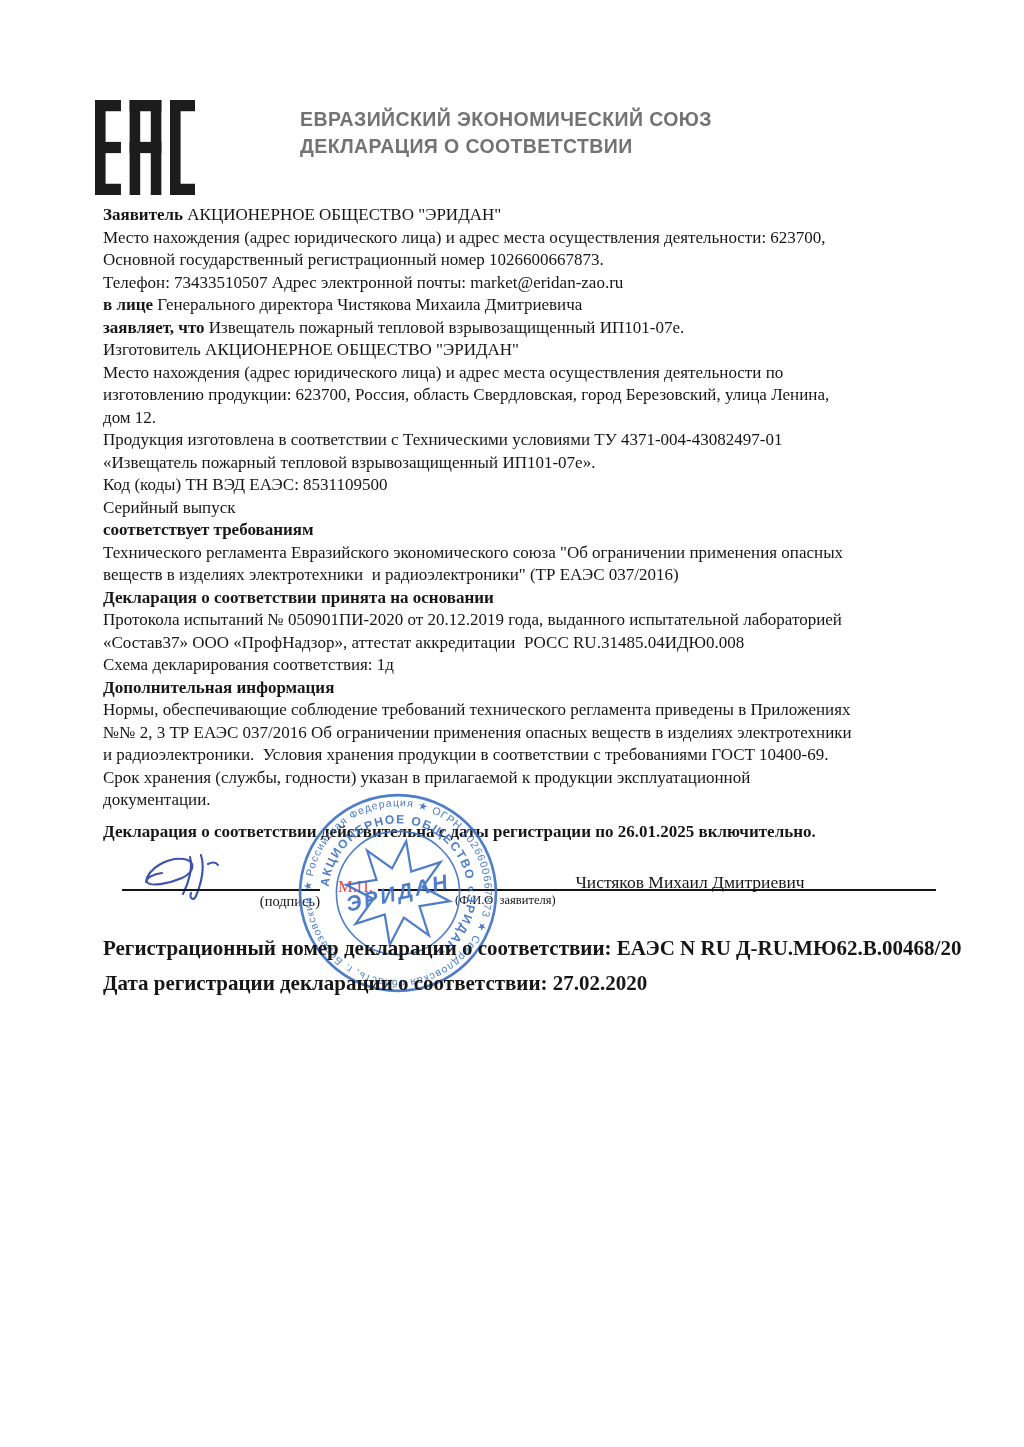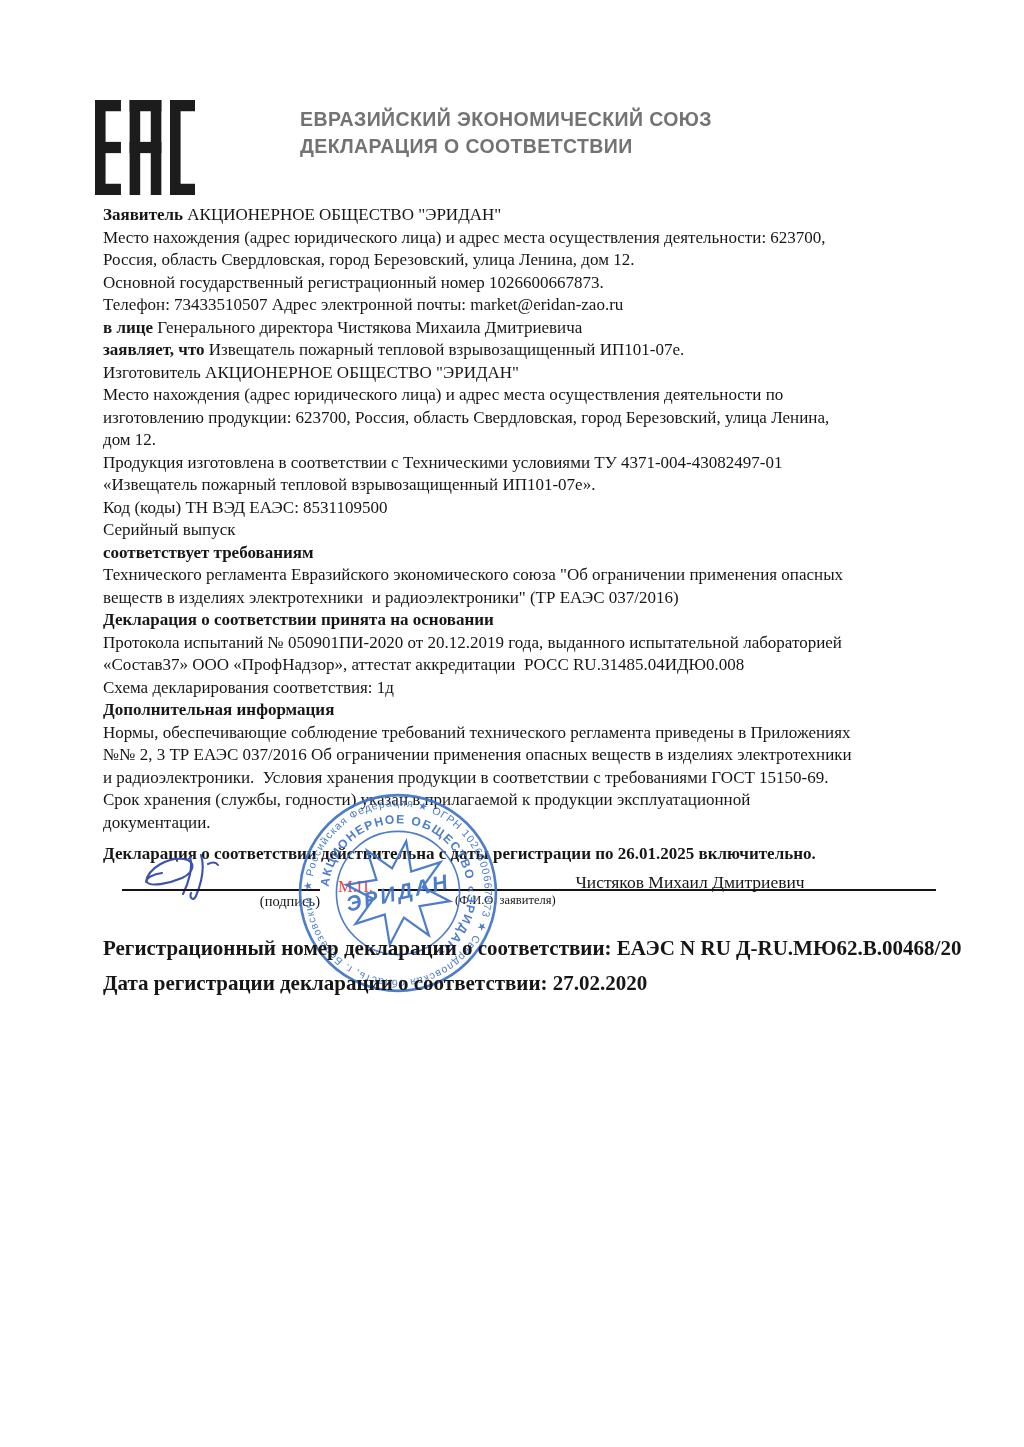--- a/index.html
+++ b/index.html
@@ -59,21 +59,20 @@
   </div>
 
   <div class="title-block">
     <div>ЕВРАЗИЙСКИЙ ЭКОНОМИЧЕСКИЙ СОЮЗ</div>
     <div>ДЕКЛАРАЦИЯ О СООТВЕТСТВИИ</div>
   </div>
 
   <div class="body-text" id="body-lines">
       <div class="line"><span class="b">Заявитель</span><span> АКЦИОНЕРНОЕ ОБЩЕСТВО "ЭРИДАН"</span></div>
       <div class="line"><span>Место нахождения (адрес юридического лица) и адрес места осуществления деятельности: 623700,</span></div>
-      <div class="line"><span>Россия, область Свердловская, город Березовский, улица Ленина, дом 12.</span></div>
       <div class="line"><span>Основной государственный регистрационный номер 1026600667873.</span></div>
       <div class="line"><span>Телефон: 73433510507 Адрес электронной почты: market@eridan-zao.ru</span></div>
       <div class="line"><span class="b">в лице</span><span> Генерального директора Чистякова Михаила Дмитриевича</span></div>
       <div class="line"><span class="b">заявляет, что</span><span> Извещатель пожарный тепловой взрывозащищенный ИП101-07е.</span></div>
       <div class="line"><span>Изготовитель АКЦИОНЕРНОЕ ОБЩЕСТВО "ЭРИДАН"</span></div>
       <div class="line"><span>Место нахождения (адрес юридического лица) и адрес места осуществления деятельности по</span></div>
       <div class="line"><span>изготовлению продукции: 623700, Россия, область Свердловская, город Березовский, улица Ленина,</span></div>
       <div class="line"><span>дом 12.</span></div>
       <div class="line"><span>Продукция изготовлена в соответствии с Техническими условиями ТУ 4371-004-43082497-01</span></div>
       <div class="line"><span>«Извещатель пожарный тепловой взрывозащищенный ИП101-07е».</span></div>
@@ -82,21 +81,21 @@
       <div class="line"><span class="b">соответствует требованиям</span></div>
       <div class="line"><span>Технического регламента Евразийского экономического союза "Об ограничении применения опасных</span></div>
       <div class="line"><span>веществ в изделиях электротехники  и радиоэлектроники" (ТР ЕАЭС 037/2016)</span></div>
       <div class="line"><span class="b">Декларация о соответствии принята на основании</span></div>
       <div class="line"><span>Протокола испытаний № 050901ПИ-2020 от 20.12.2019 года, выданного испытательной лабораторией</span></div>
       <div class="line"><span>«Состав37» ООО «ПрофНадзор», аттестат аккредитации  РОСС RU.31485.04ИДЮ0.008</span></div>
       <div class="line"><span>Схема декларирования соответствия: 1д</span></div>
       <div class="line"><span class="b">Дополнительная информация</span></div>
       <div class="line"><span>Нормы, обеспечивающие соблюдение требований технического регламента приведены в Приложениях</span></div>
       <div class="line"><span>№№ 2, 3 ТР ЕАЭС 037/2016 Об ограничении применения опасных веществ в изделиях электротехники</span></div>
-      <div class="line"><span>и радиоэлектроники.  Условия хранения продукции в соответствии с требованиями ГОСТ 15150-69.</span></div>
+      <div class="line"><span>и радиоэлектроники.  Условия хранения продукции в соответствии с требованиями ГОСТ 10400-69.</span></div>
       <div class="line"><span>Срок хранения (службы, годности) указан в прилагаемой к продукции эксплуатационной</span></div>
       <div class="line"><span>документации.</span></div>
       <div class="line gap-top"><span class="b">Декларация о соответствии действительна с даты регистрации по 26.01.2025 включительно.</span></div>
     </div>
 
   <svg class="sig-svg" viewBox="0 0 125 48">
     <g fill="none" stroke="#3c52ae" stroke-width="2.1" stroke-linecap="round">
       <path d="M8,30 C10,16 30,5 46,7 C58,9 57,20 44,26 C30,32 12,35 9,30 C7,26 16,22 24,21"></path>
       <path d="M52,5 C55,15 51,30 45,42"></path>
       <path d="M63,3 C67,16 63,32 58,44 C56,49 51,47 53,41"></path>

